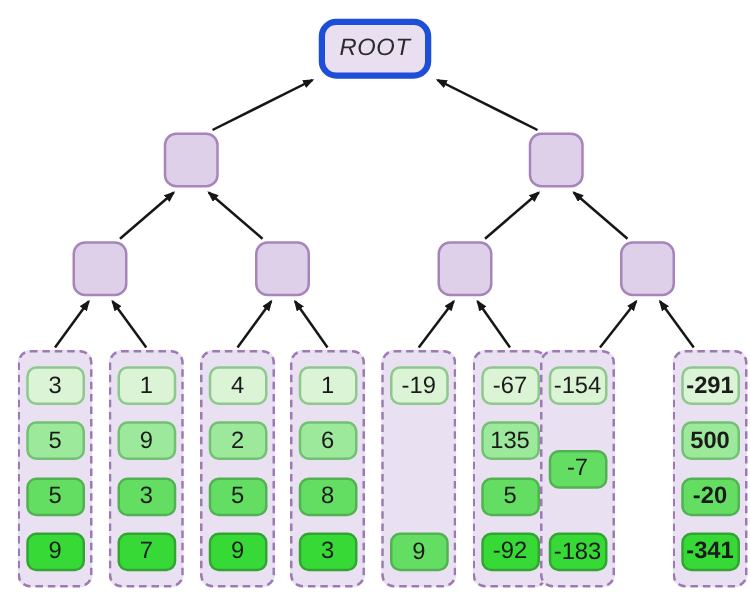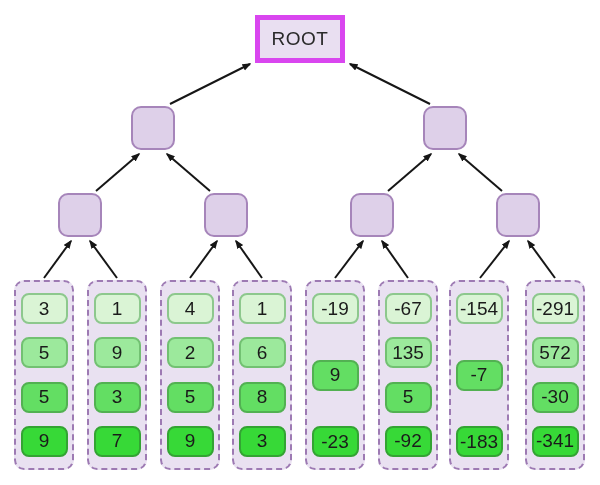--- a/index.html
+++ b/index.html
@@ -17,24 +17,24 @@
     background:#ded0e9;
     border:2px solid #a685ba;
     border-radius:10px;
     width:44px;height:44px;
   }
   .root{
     position:absolute;
     box-sizing:border-box;
     left:255px;top:15px;width:90px;height:48px;
     background:#e9dff1;
-    border:5px solid #d946ef;
-    border-radius:0;
+    border:5px solid #1d4ed8;
+    border-radius:14px;
     display:flex;align-items:center;justify-content:center;
-    font-size:19px;color:#2a2a2a;letter-spacing:0.5px;
+    font-size:19px;color:#2a2a2a;letter-spacing:0.5px;font-style:italic;
   }
   .leaf-col{
     position:absolute;
     box-sizing:border-box;
     top:280px;width:60px;height:190px;
     background:#e9e1f1;
     border:2px dashed #9d7ab3;
     border-radius:10px;
     display:flex;flex-direction:column;
     justify-content:space-between;align-items:center;
@@ -53,21 +53,21 @@
   .r2{background:#63de63;border-color:#52b152;}
   .r3{background:#37d937;border-color:#33a433;}
   
   #n2-left{left:131px;top:106px;}
   #n2-right{left:423px;top:106px;}
   #n3-1{left:58px;top:193px;}
   #n3-2{left:204px;top:193px;}
   #n3-3{left:350px;top:193px;}
   #n3-4{left:496px;top:193px;}
   #col-1{left:14px;}  #col-2{left:87px;}  #col-3{left:160px;} #col-4{left:232px;}
-  #col-5{left:305px;} #col-6{left:378px;justify-content:space-between;} #col-7{left:449px;} #col-8{left:525px;}
+  #col-5{left:305px;} #col-6{left:378px;justify-content:space-between;} #col-7{left:432px;} #col-8{left:538px;font-weight:bold;}
   line.edge{stroke:#161616;stroke-width:2;}
 </style>
 </head>
 <body>
 
 <div id="canvas">
 
   <svg id="edges" viewBox="0 0 600 485">
     <defs>
       <marker id="ah" markerWidth="9" markerHeight="8" refX="7.5" refY="3.5" orient="auto" markerUnits="userSpaceOnUse">
@@ -128,36 +128,35 @@
   <div class="leaf-col" id="col-4">
     <div class="cell r0">1</div>
     <div class="cell r1">6</div>
     <div class="cell r2">8</div>
     <div class="cell r3">3</div>
   </div>
 
   <div class="leaf-col" id="col-5">
     <div class="cell r0">-19</div>
     <div class="cell r2">9</div>
-    <div class="cell r3">-23</div>
   </div>
 
   <div class="leaf-col" id="col-6">
     <div class="cell r0">-67</div>
     <div class="cell r1">135</div>
     <div class="cell r2">5</div>
     <div class="cell r3">-92</div>
   </div>
 
   <div class="leaf-col" id="col-7">
     <div class="cell r0">-154</div>
     <div class="cell r2">-7</div>
     <div class="cell r3">-183</div>
   </div>
 
   <div class="leaf-col" id="col-8">
     <div class="cell r0">-291</div>
-    <div class="cell r1">572</div>
-    <div class="cell r2">-30</div>
+    <div class="cell r1">500</div>
+    <div class="cell r2">-20</div>
     <div class="cell r3">-341</div>
   </div>
 
 </div>
 
 </body></html>

